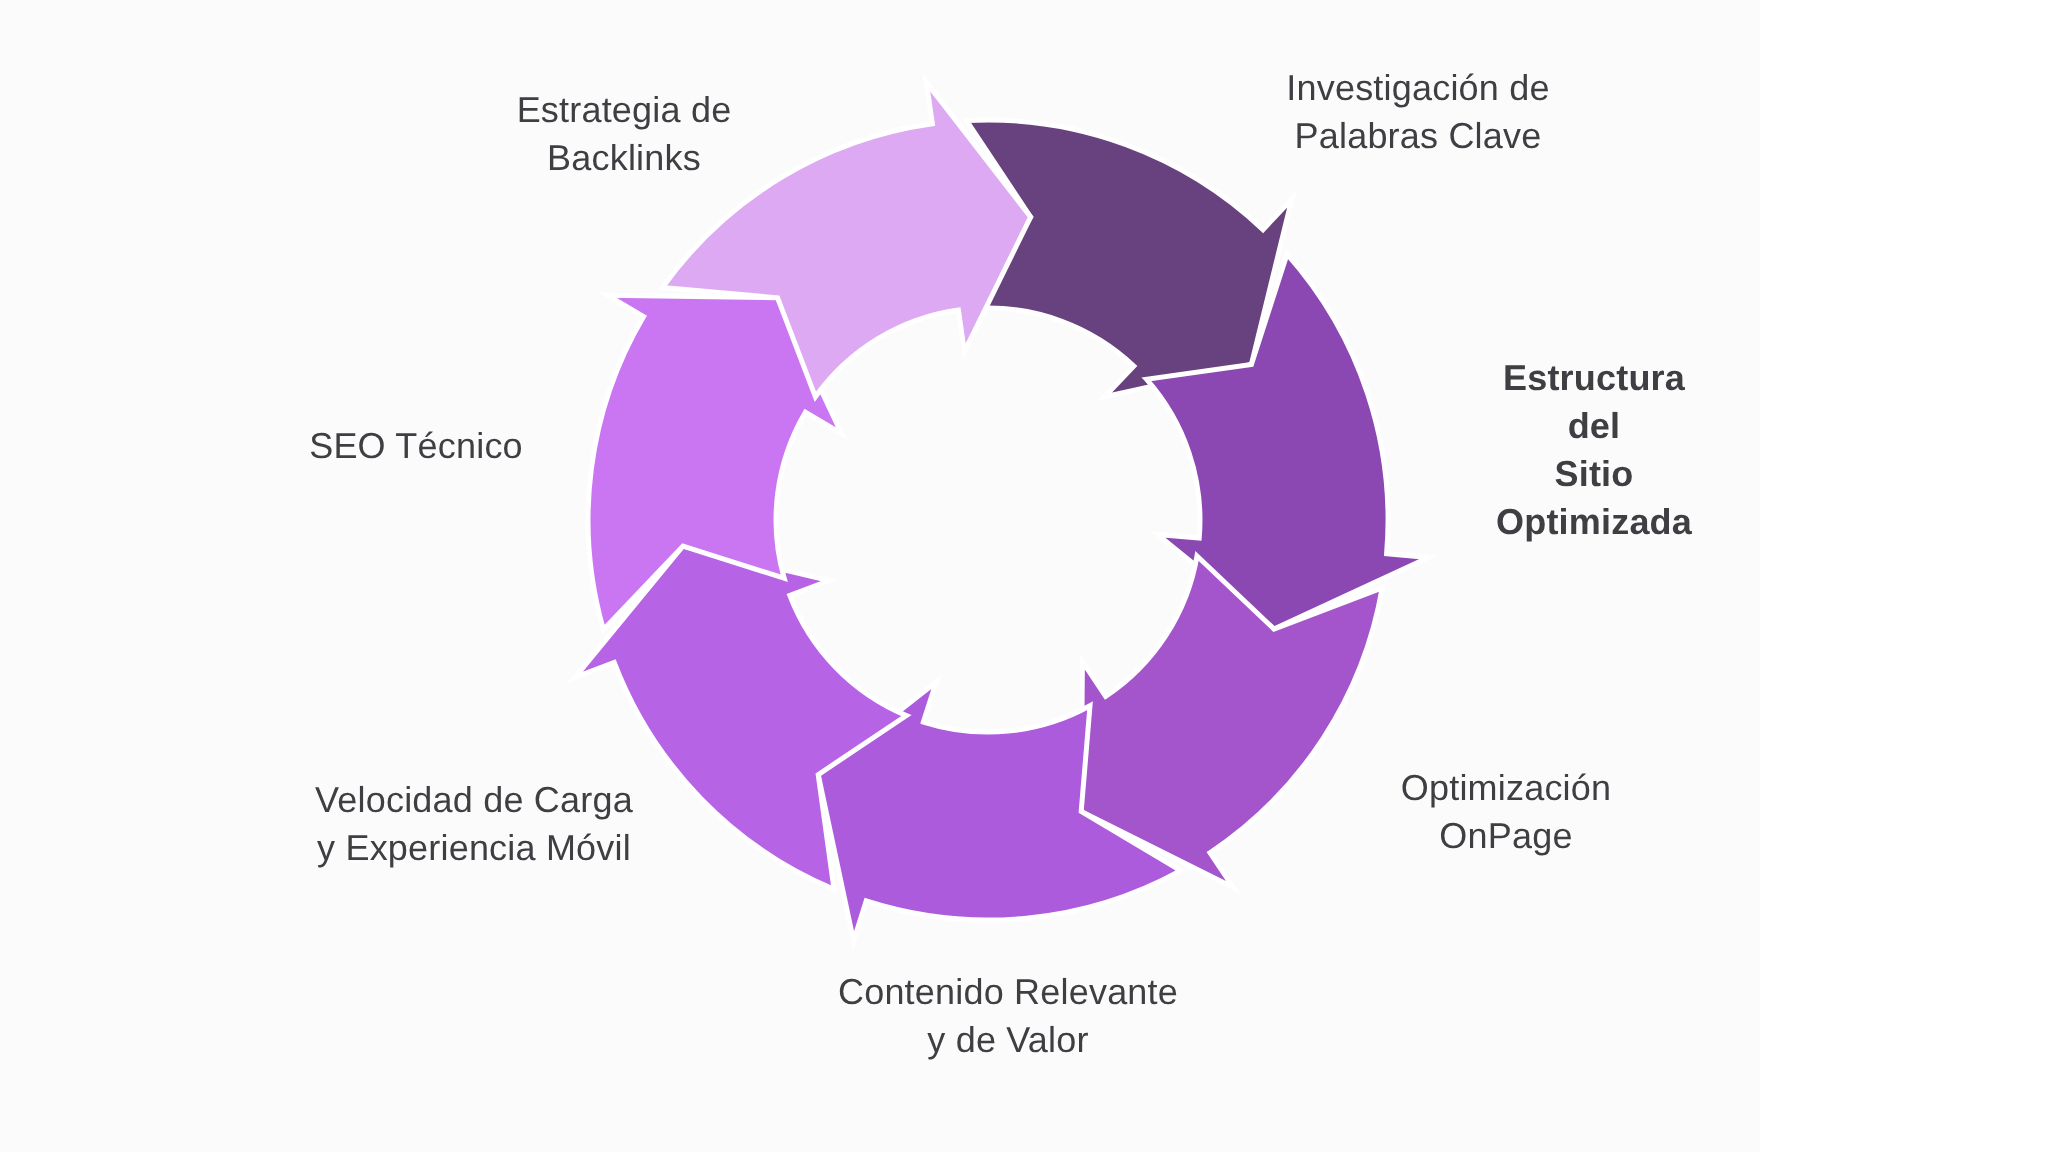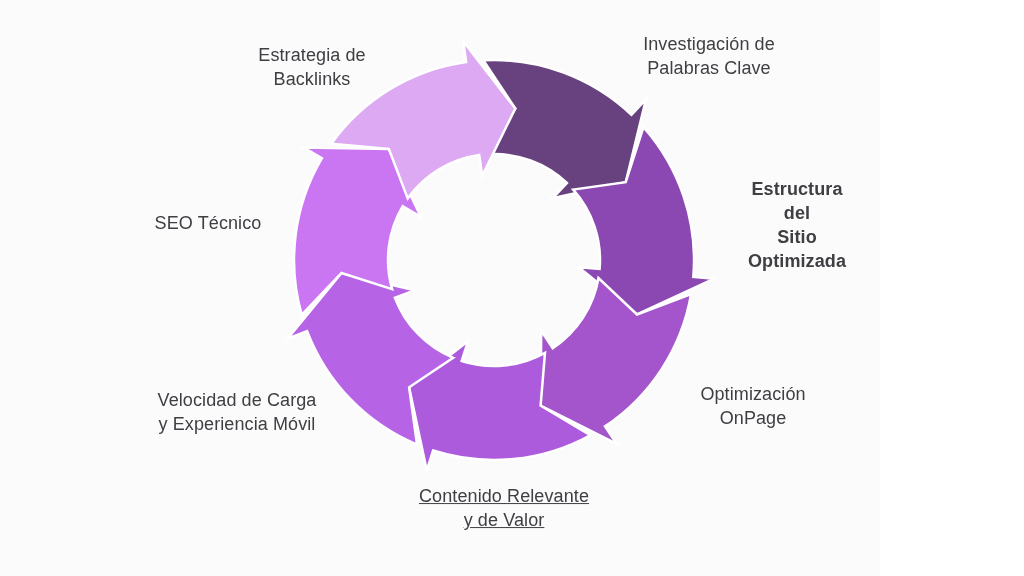--- a/index.html
+++ b/index.html
@@ -38,21 +38,21 @@
       <path d="M 331.2 143.8 A 200 200 0 0 1 466.2 61.9 L 463.2 41.2 L 515.3 108.5 L 482.2 175.8 L 479.2 155.0 A 106 106 0 0 0 407.7 198.4 L 388.8 148.9 Z" fill="#DCA9F2" stroke="#FFFFFF" stroke-width="2.5" stroke-linejoin="miter"></path>
     </svg>
   <div id="labels">
       <div class="cycle-label" style="left: 709px; top: 57px;">Investigación de
 Palabras Clave</div>
       <div class="cycle-label" style="left: 797px; top: 226px; font-weight: bold;">Estructura del
 Sitio
 Optimizada</div>
       <div class="cycle-label" style="left: 753px; top: 391px; margin-top: 16px;">Optimización
 OnPage</div>
-      <div class="cycle-label" style="left: 504px; top: 509px; text-decoration: underline;">Contenido Relevante
+      <div class="cycle-label" style="left: 504px; top: 509px;">Contenido Relevante
 y de Valor</div>
       <div class="cycle-label" style="left: 237px; top: 413px; text-align: center;">Velocidad de Carga
 y Experiencia Móvil</div>
       <div class="cycle-label" style="left: 208px; top: 224px;">SEO Técnico</div>
       <div class="cycle-label" style="left: 312px; top: 68px;">Estrategia de
 Backlinks</div>
     </div>
 </div>
 
 </body></html>

